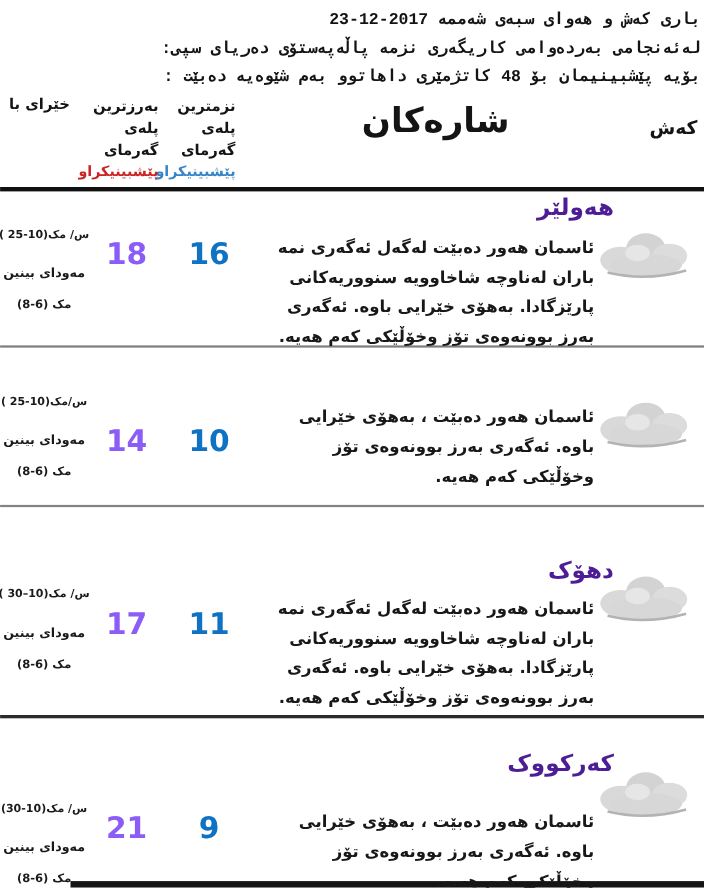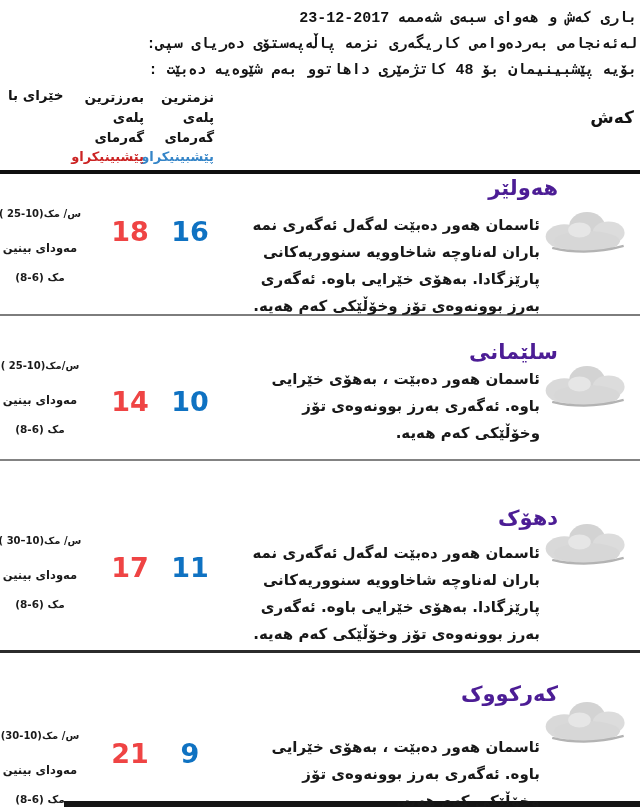--- a/index.html
+++ b/index.html
@@ -41,21 +41,21 @@
   .city-title{position:absolute;right:82px;font-size:21px;font-weight:bold;
               color:#4c1d95;direction:rtl;}
   .t0{top:176px}.t1{top:340px}.t2{top:506px}.t3{top:682px}
 
   .desc{position:absolute;right:100px;width:308px;font-size:15px;font-weight:bold;
         line-height:27px;text-align:right;direction:rtl;color:#181818;}
   .d0{top:212px}.d1{top:366px}.d2{top:540px}.d3{top:734px}
 
   .temp{position:absolute;width:52px;text-align:center;font-size:27px;font-weight:bold;direction:ltr;}
   .temp.low{left:164px;color:#0f72c2;}
-  .temp.high{left:104px;color:#ef4444;}
+  .temp.high{left:89px;color:#8b5cf6;}
   .p0{top:216px}.p1{top:386px}.p2{top:552px}.p3{top:738px}
 
   .wind{position:absolute;left:2px;width:76px;text-align:center;font-weight:bold;color:#1a1a1a;}
   .w0{top:208px}.w1{top:360px}.w2{top:535px}.w3{top:730px}
   .wind-line{font-size:10px;display:flex;justify-content:center;direction:ltr;white-space:nowrap;}
   .vis-label{font-size:11.5px;margin-top:22px;direction:rtl;}
   .vis-value{font-size:10.5px;margin-top:16px;}
   .bidi-visual{unicode-bidi:bidi-override;direction:ltr;}
 
   .cloud{position:absolute;left:540px;width:94px;height:62px;}
@@ -66,20 +66,21 @@
 
 <div class="page">
 
   <header class="intro">
     <div class="intro-line">باری کەش و هەوای سبەی شەممە  2017-12-23</div>
     <div class="intro-line">لەئەنجامی بەردەوامی کاریگەری  نزمە پاڵەپەستۆی دەریای سپی:</div>
     <div class="intro-line">بۆیە پێشبینیمان بۆ  48 کاتژمێری داهاتوو بەم شێوەیە دەبێت :</div>
   </header>
 
   <div class="weather-head">کەش</div>
+  <div class="cities-head">شارەکان</div>
 
   <div class="minmax-head min-head">
     <span class="stack">نزمترین
 پلەی
 گەرمای</span>
     <span class="forecast">پێشبینیکراو</span>
   </div>
 
   <div class="minmax-head max-head">
     <span class="stack">بەرزترین
@@ -122,21 +123,20 @@
   <div class="cloud c1">
     <svg viewBox="0 0 100 64" width="94" height="62" aria-hidden="true">
       <ellipse cx="26" cy="40" rx="20" ry="13" fill="#d9d9d9"></ellipse>
       <ellipse cx="50" cy="29" rx="19" ry="15" fill="#d3d3d3"></ellipse>
       <ellipse cx="73" cy="36" rx="17" ry="12" fill="#dcdcdc"></ellipse>
       <ellipse cx="50" cy="45" rx="35" ry="11" fill="#d7d7d7"></ellipse>
       <ellipse cx="42" cy="33" rx="12" ry="8" fill="#e6e6e6"></ellipse>
       <path d="M13 52 Q50 61 89 50" stroke="#b3b3b3" stroke-width="2.5" fill="none"></path>
     </svg>
   </div>
-  <div class="city-title t1">سلێمانی</div>
   <div class="desc d1">ئاسمان هەور دەبێت ، بەهۆی  خێرایی باوە. ئەگەری بەرز بوونەوەی تۆز وخۆڵێکی کەم هەیە.</div>
   <div class="temp low p1">10</div>
   <div class="temp high p1">14</div>
   <div class="wind w1">
     <div class="wind-line">
       <span>( 25-10)</span>
         <span class="bidi-visual">کم/س</span>
     </div>
     <div class="vis-label">مەودای بینین</div>
     <div class="vis-value bidi-visual">(8-6) کم</div>

